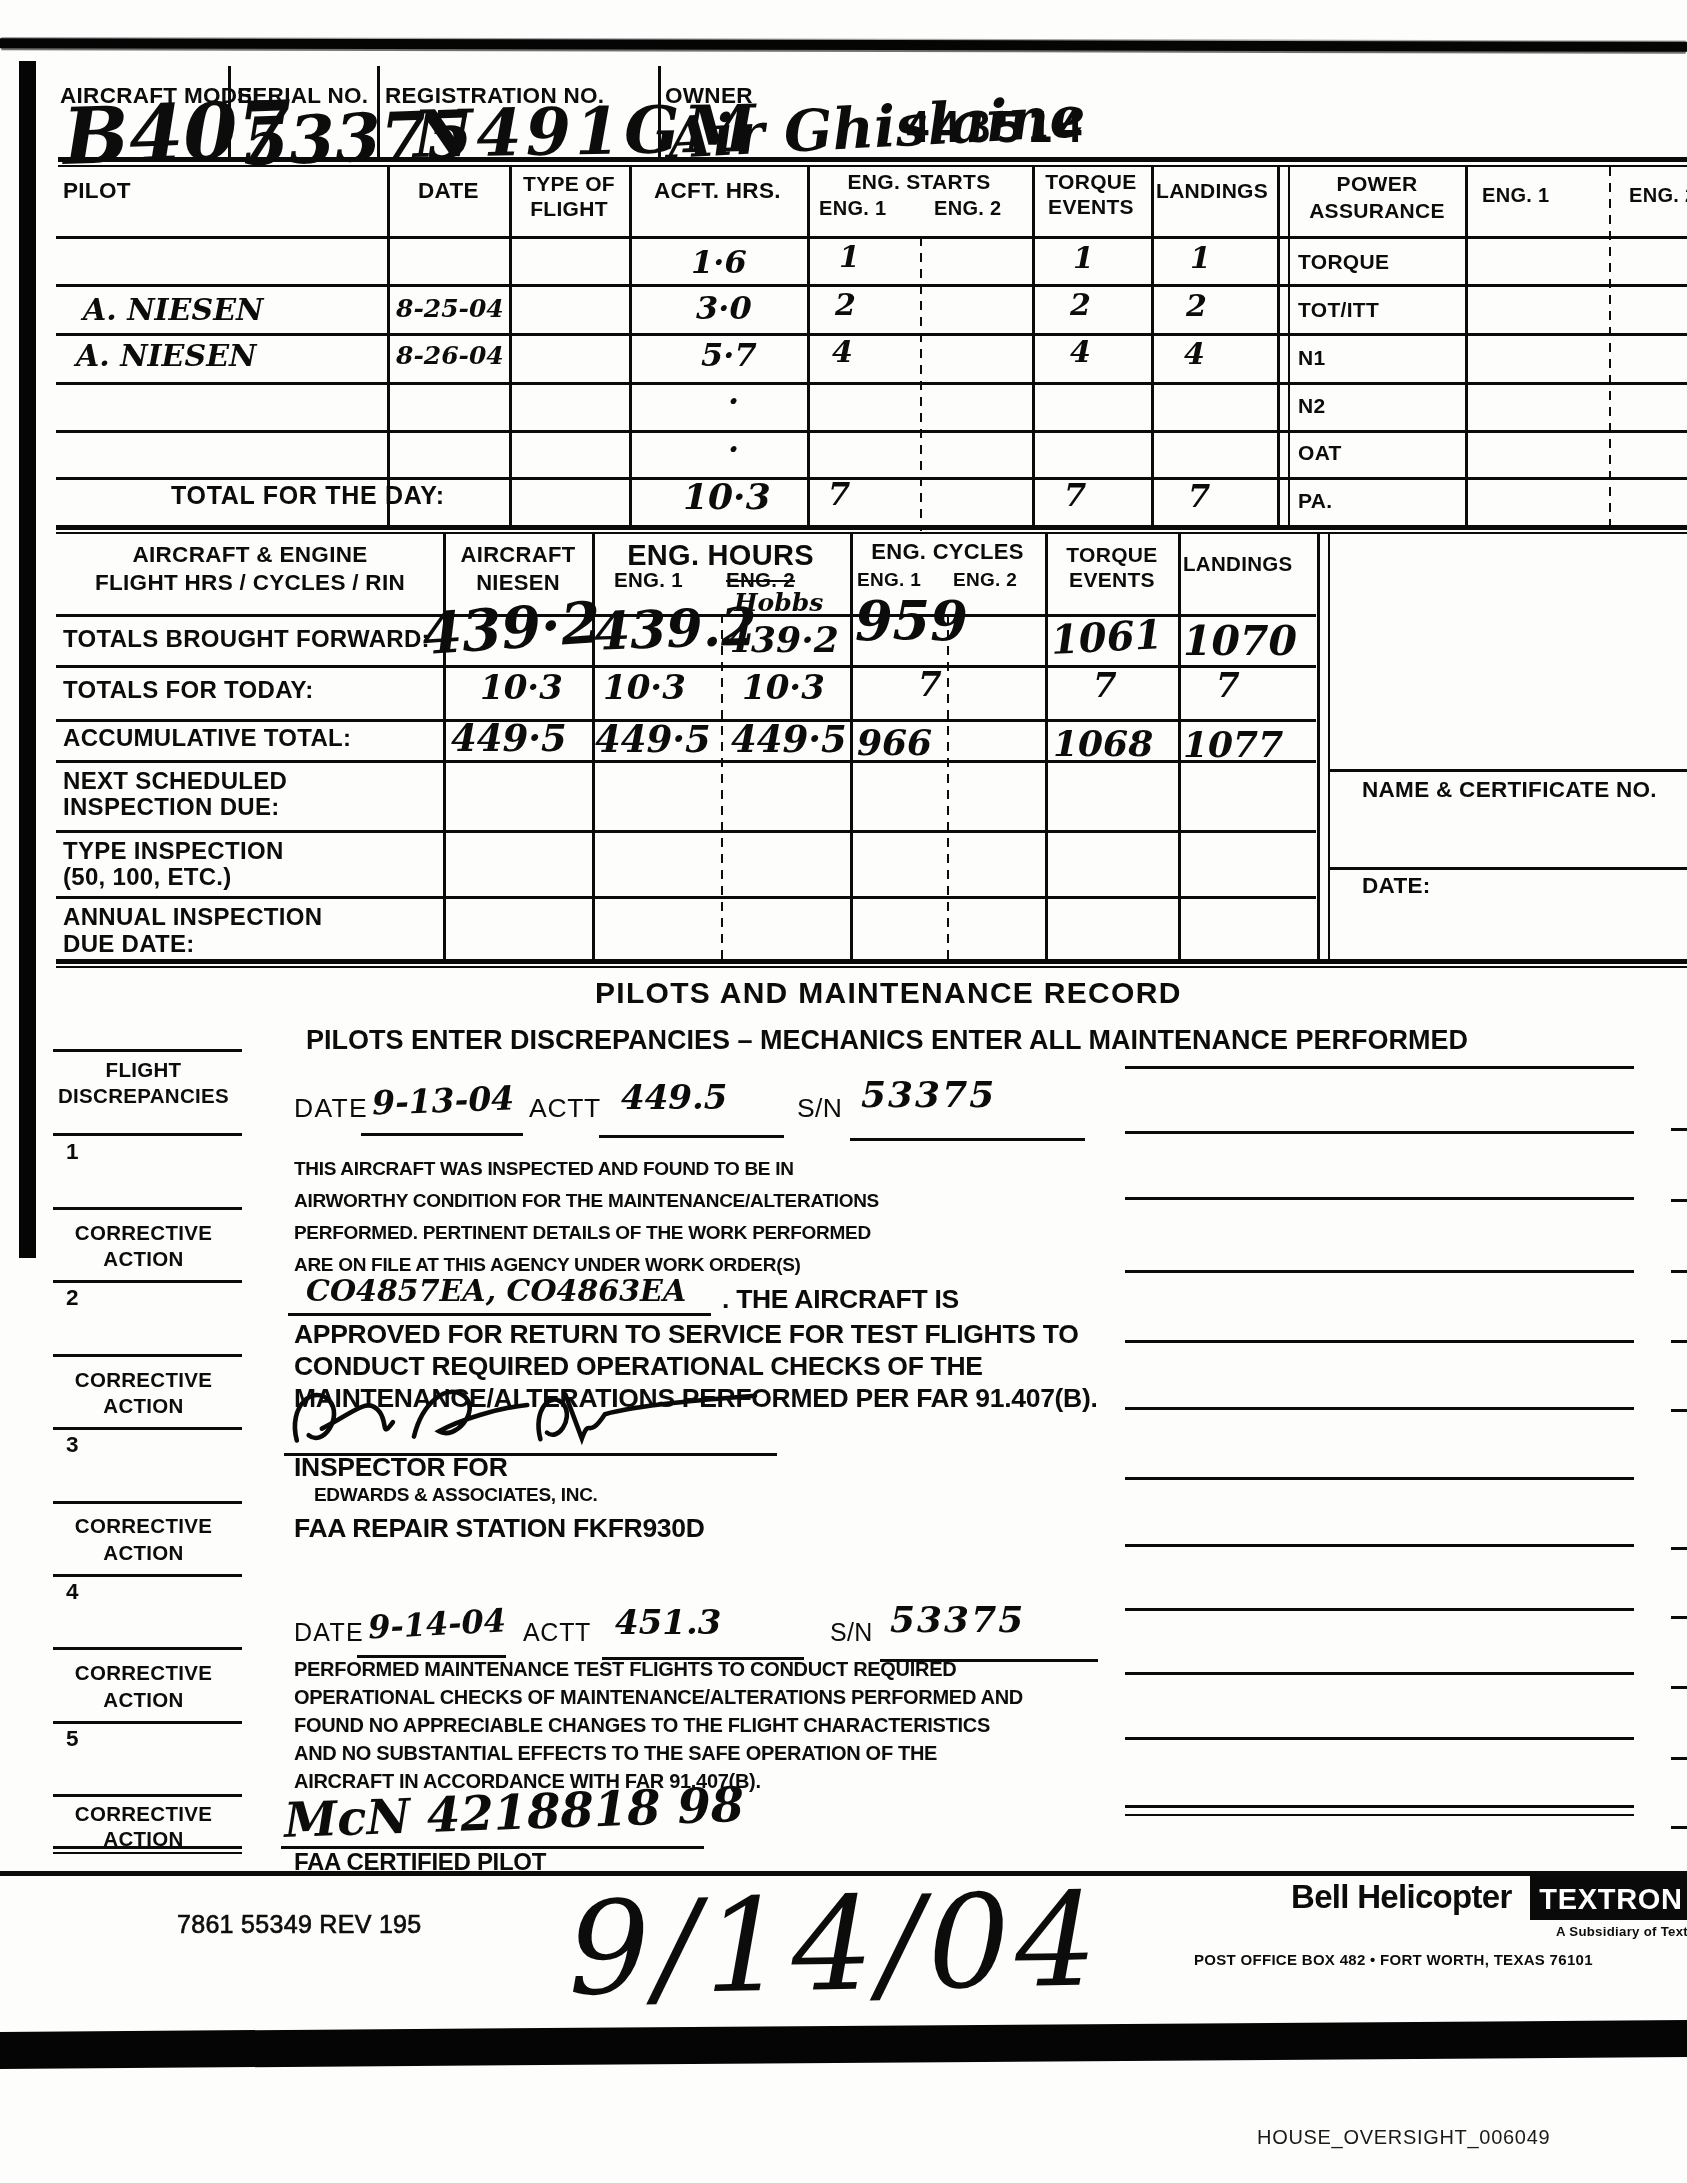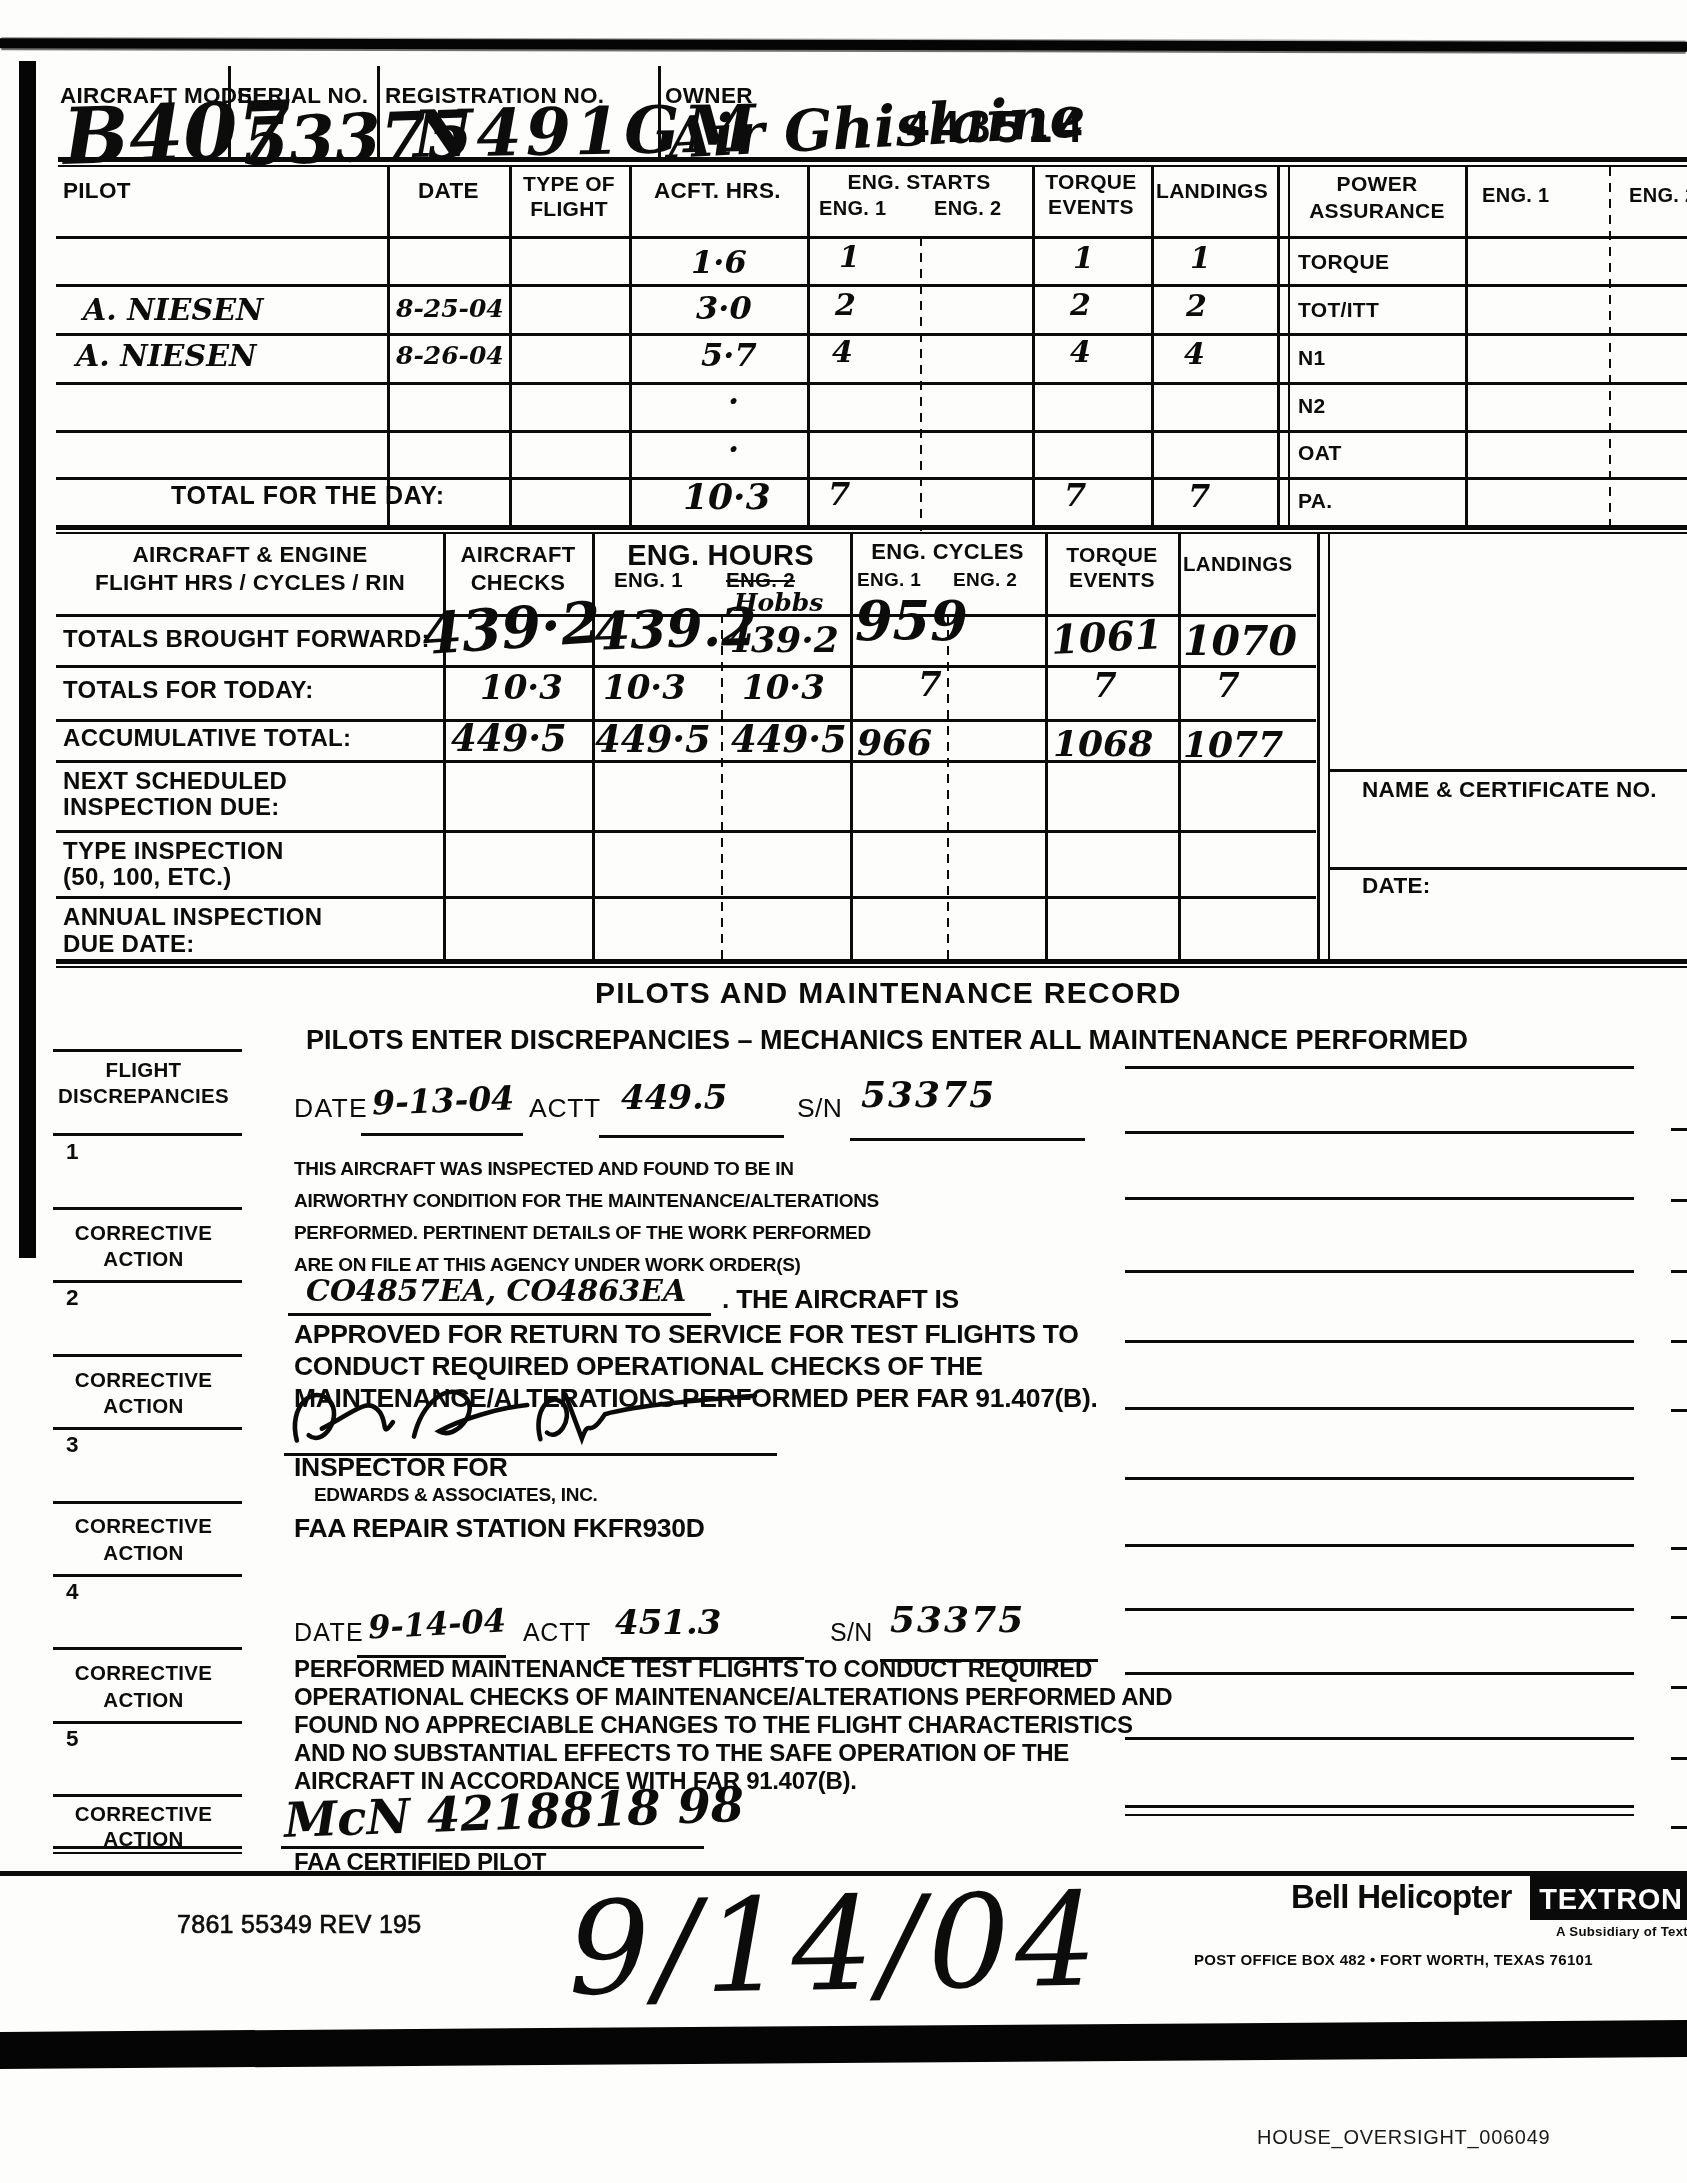--- a/index.html
+++ b/index.html
@@ -88,21 +88,21 @@
   <span class="t lbl" style="left:171px;top:483px;font-size:25px;letter-spacing:0.7px;">TOTAL FOR THE DAY:</span>
   <span class="t hw" style="left:683px;top:478px;font-size:36px;">10·3</span>
   <span class="t hw" style="left:828px;top:478px;font-size:32px;">7</span>
   <span class="t hw" style="left:1064px;top:479px;font-size:32px;">7</span>
   <span class="t hw" style="left:1188px;top:480px;font-size:32px;">7</span>
   <span class="t lbl" style="left:1298px;top:490px;font-size:21px;">PA.</span>
 
   <span class="t lbl ctr" style="left:58px;top:544px;width:384px;font-size:22.5px;">AIRCRAFT &amp; ENGINE</span>
   <span class="t lbl ctr" style="left:58px;top:572px;width:384px;font-size:22.5px;">FLIGHT HRS / CYCLES / RIN</span>
   <span class="t lbl ctr" style="left:445px;top:544px;width:146px;font-size:22px;">AIRCRAFT</span>
-  <span class="t lbl ctr" style="left:445px;top:572px;width:146px;font-size:22px;">CHECKS</span>
+  <span class="t lbl ctr" style="left:445px;top:572px;width:146px;font-size:22px;">NIESEN</span>
   <span class="t lbl ctr" style="left:593px;top:541px;width:255px;font-size:29px;">ENG. HOURS</span>
   <span class="t lbl" style="left:614px;top:570px;font-size:20.5px;">ENG. 1</span>
   <span class="t lbl strike" style="left:726px;top:570px;font-size:20.5px;">ENG. 2</span>
   <span class="t hw" style="left:734px;top:590px;font-size:25px;">Hobbs</span>
   <span class="t lbl ctr" style="left:851px;top:541px;width:193px;font-size:22px;">ENG. CYCLES</span>
   <span class="t lbl" style="left:857px;top:570px;font-size:19px;">ENG. 1</span>
   <span class="t lbl" style="left:953px;top:570px;font-size:19px;">ENG. 2</span>
   <span class="t lbl ctr" style="left:1047px;top:544px;width:130px;font-size:21px;">TORQUE</span>
   <span class="t lbl ctr" style="left:1047px;top:569px;width:130px;font-size:21px;">EVENTS</span>
   <span class="t lbl" style="left:1183px;top:554px;font-size:20.5px;">LANDINGS</span>
@@ -197,21 +197,21 @@
   <span class="t para" style="left:294px;top:1485px;font-size:19px;margin-left:20px;">EDWARDS &amp; ASSOCIATES, INC.</span>
   <span class="t para" style="left:294px;top:1515px;font-size:26.5px;">FAA REPAIR STATION FKFR930D</span>
 
   <span class="t lbl" style="left:294px;top:1620px;font-size:25px;letter-spacing:1.3px;font-weight:normal;">DATE</span>
   <span class="t hw" style="left:368px;top:1608px;font-size:32px;transform:rotate(-3deg);">9-14-04</span>
   <span class="t lbl" style="left:523px;top:1620px;font-size:25px;letter-spacing:0.7px;font-weight:normal;">ACTT</span>
   <span class="t hw" style="left:615px;top:1605px;font-size:34px;">451.3</span>
   <span class="t lbl" style="left:830px;top:1620px;font-size:25px;font-weight:normal;">S/N</span>
   <span class="t hw" style="left:890px;top:1601px;font-size:36px;letter-spacing:2px;">53375</span>
 
-  <div class="para" style="left:294px;top:1655px;font-size:24px;line-height:28px;">
+  <div class="para" style="left:294px;top:1655px;font-size:20px;line-height:28px;">
     <span>PERFORMED MAINTENANCE TEST FLIGHTS TO CONDUCT REQUIRED</span>
     <span>OPERATIONAL CHECKS OF MAINTENANCE/ALTERATIONS PERFORMED AND</span>
     <span>FOUND NO APPRECIABLE CHANGES TO THE FLIGHT CHARACTERISTICS</span>
     <span>AND NO SUBSTANTIAL EFFECTS TO THE SAFE OPERATION OF THE</span>
     <span>AIRCRAFT IN ACCORDANCE WITH FAR 91.407(B).</span>
   </div>
   <span class="t hw" style="left:284px;top:1788px;font-size:48px;transform:rotate(-2deg);">McN 4218818 98</span>
   <span class="t para" style="left:294px;top:1850px;font-size:24px;">FAA CERTIFIED PILOT</span>
 
   <span class="t lbl" style="left:177px;top:1912px;font-size:25px;font-weight:normal;font-family:'Liberation Sans',sans-serif;-webkit-text-stroke:0.7px #111;">7861 55349 REV 195</span>

